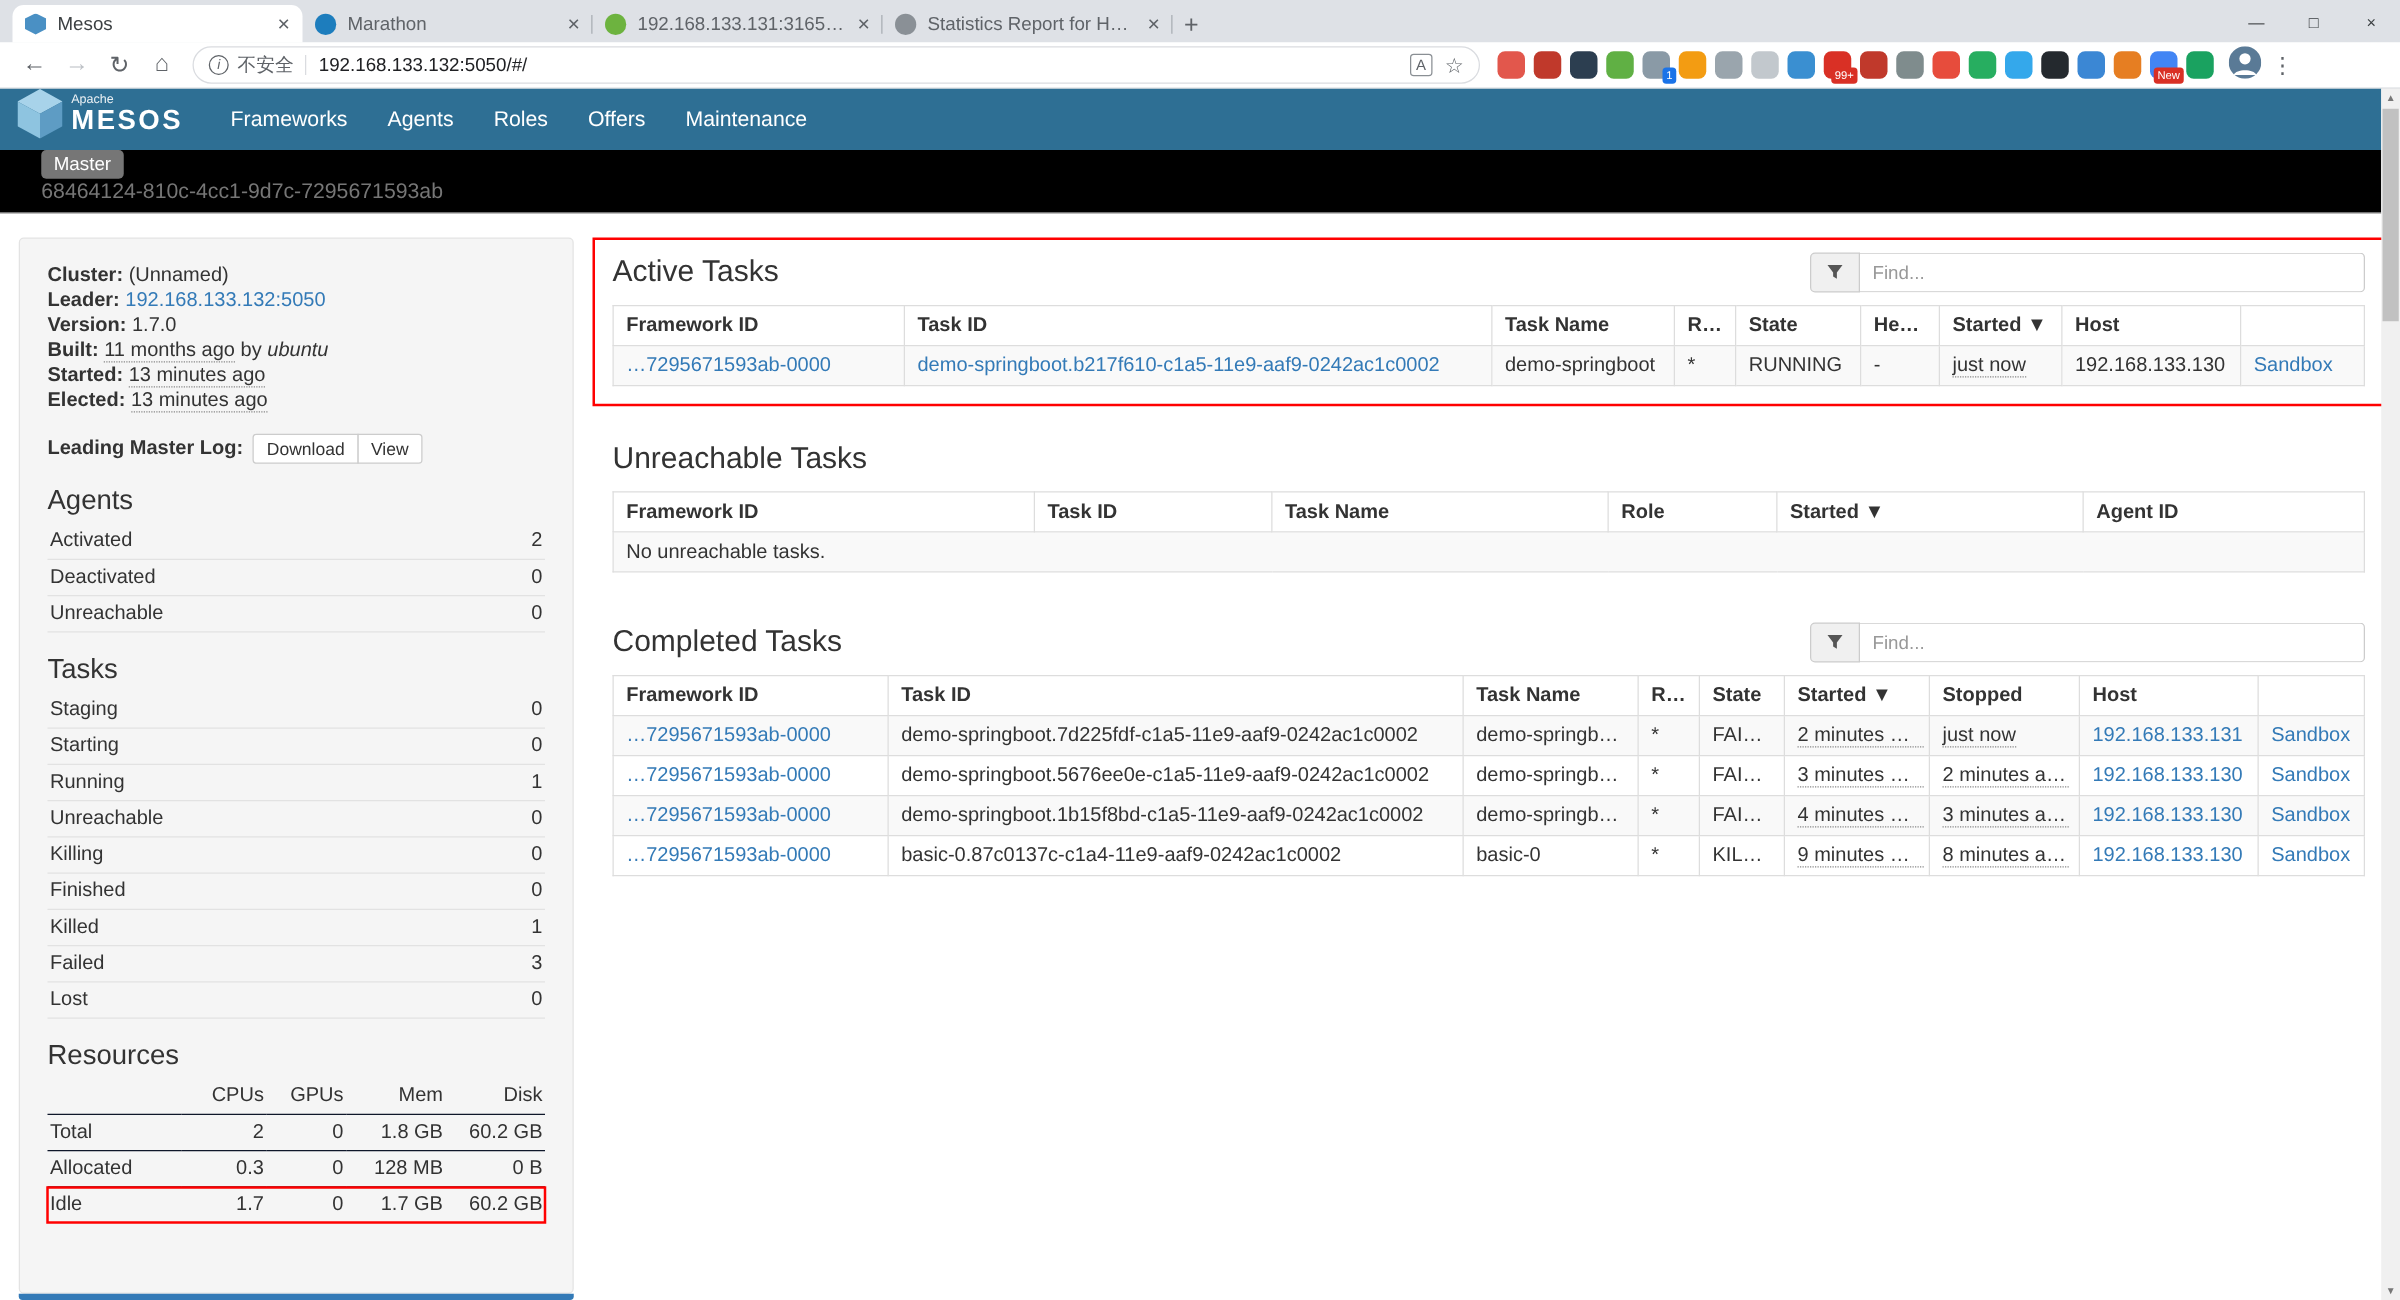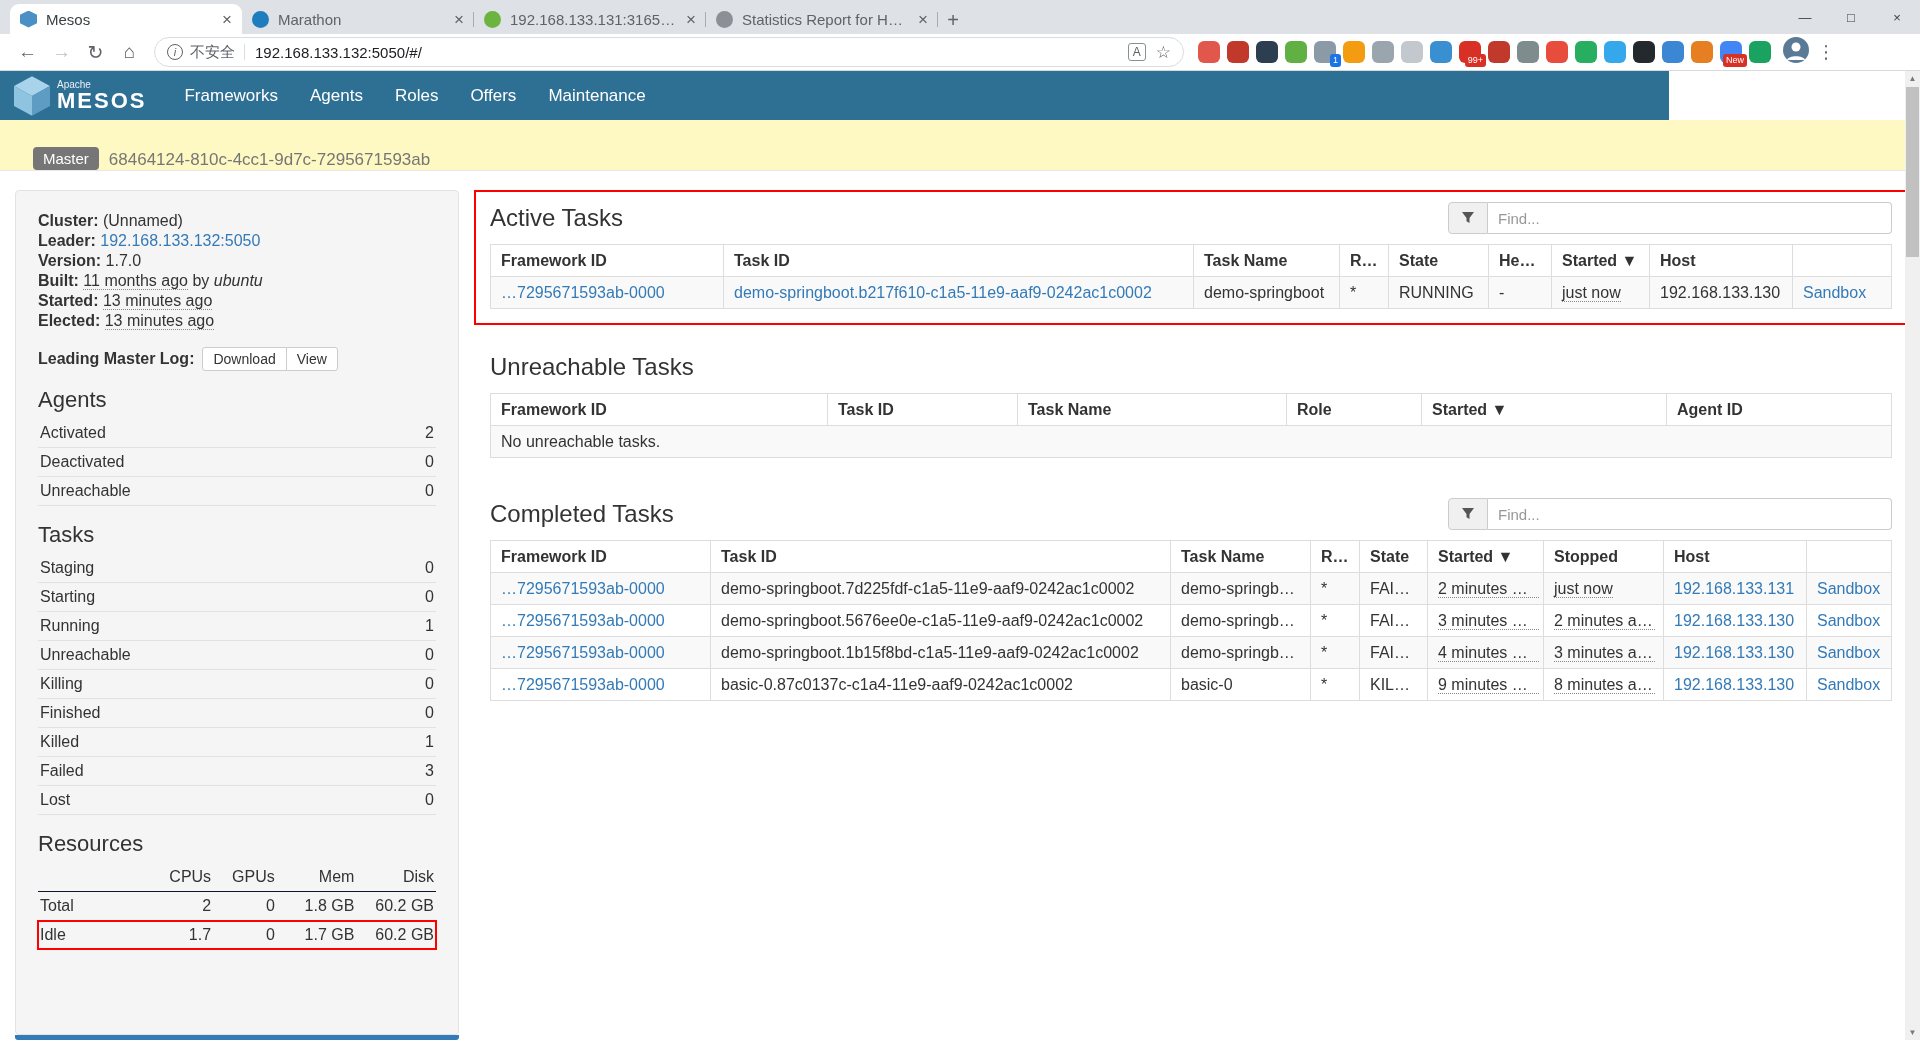--- a/index.html
+++ b/index.html
@@ -62,32 +62,32 @@
   .ext-dot:nth-child(15){background:#34a8eb} .ext-dot:nth-child(16){background:#24292e}
   .ext-dot:nth-child(17){background:#3b87d4} .ext-dot:nth-child(18){background:#e67e22}
   .ext-dot:nth-child(19){background:#4285f4} .ext-dot:nth-child(20){background:#1aa260}
   .ext-badge { position:absolute; right:-5px; bottom:-4px; background:#d93025; color:#fff;
                font-size:9px; line-height:1; padding:2px 3px; border-radius:3px; white-space:nowrap; }
   .ext-badge.blue { background:#1a73e8; }
   .avatar { margin-left:12px; flex:none; }
   .menu-icon { width:30px; text-align:center; font-size:18px; color:#5f6368; margin-left:2px; }
 
   
-  .mesos-nav { position:absolute; top:71px; left:0; width:1669px; height:49px;
-               background:#2e6f94; display:flex; align-items:center; padding:0 14px; }
+  .mesos-nav { position:absolute; top:71px; left:0; width:1905px; height:49px;
+               background:#2e6f94; display:flex; align-items:flex-start; padding:0 14px; }
   .brand { display:flex; align-items:center; color:#fff; margin-right:22px; }
   .brand svg { margin-right:7px; }
   .brand-top { font-size:10px; line-height:10px; opacity:.9; }
   .brand-name { font-size:22px; line-height:22px; font-weight:bold; letter-spacing:2px; }
   .nav-item { color:#fff; font-size:17px; padding:0 16px; line-height:49px; white-space:nowrap; }
 
   
   .master-row { position:absolute; top:120px; left:0; width:1905px; height:51px;
-                background:#fef9c3; border-bottom:1px solid #e7e7e7; display:flex;
-                align-items:flex-end; padding:0 33px; }
+                background:#000000; border-bottom:1px solid #e7e7e7; display:flex;
+                align-items:flex-start; padding:0 33px;flex-direction:column; }
   .master-badge { background:#767676; color:#fff; font-size:15px; padding:3px 10px;
                   border-radius:4px; margin-right:10px; }
   .master-id { color:#767676; font-size:17px; }
 
   
   .sidebar { position:absolute; left:15px; top:190px; width:444px; height:845px;
              background:#f5f5f5; border:1px solid #e3e3e3; border-radius:4px;
              padding:20px 22px; font-size:16px; color:#333; overflow:hidden; }
   .sidebar-strip { position:absolute; left:15px; top:1035px; width:444px; height:5px;
                    background:#337ab7; border-radius:0 0 3px 3px; }
@@ -338,20 +338,27 @@
         </tr>
       </thead>
       <tbody>
         <tr>
           <td class="lbl">Total</td>
           <td>2</td>
           <td>0</td>
           <td>1.8 GB</td>
           <td>60.2 GB</td>
         </tr>
+        <tr>
+          <td class="lbl">Allocated</td>
+          <td>0.3</td>
+          <td>0</td>
+          <td>128 MB</td>
+          <td>0 B</td>
+        </tr>
         <tr class="idle-row">
           <td class="lbl">Idle</td>
           <td>1.7</td>
           <td>0</td>
           <td>1.7 GB</td>
           <td>60.2 GB</td>
         </tr>
       </tbody>
     </table>
   </aside>

